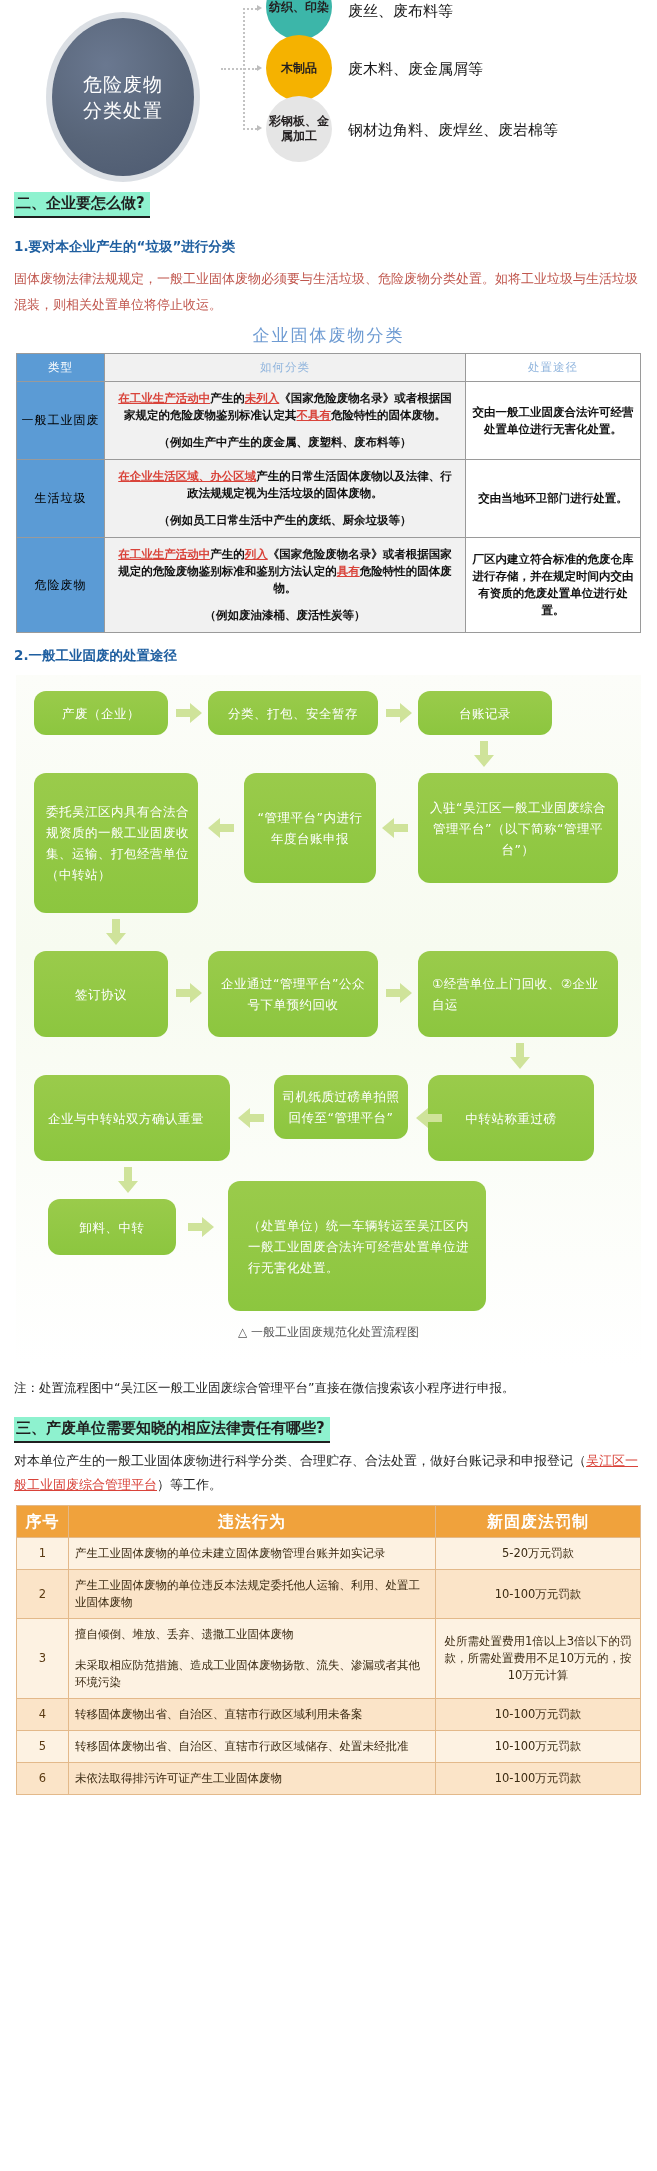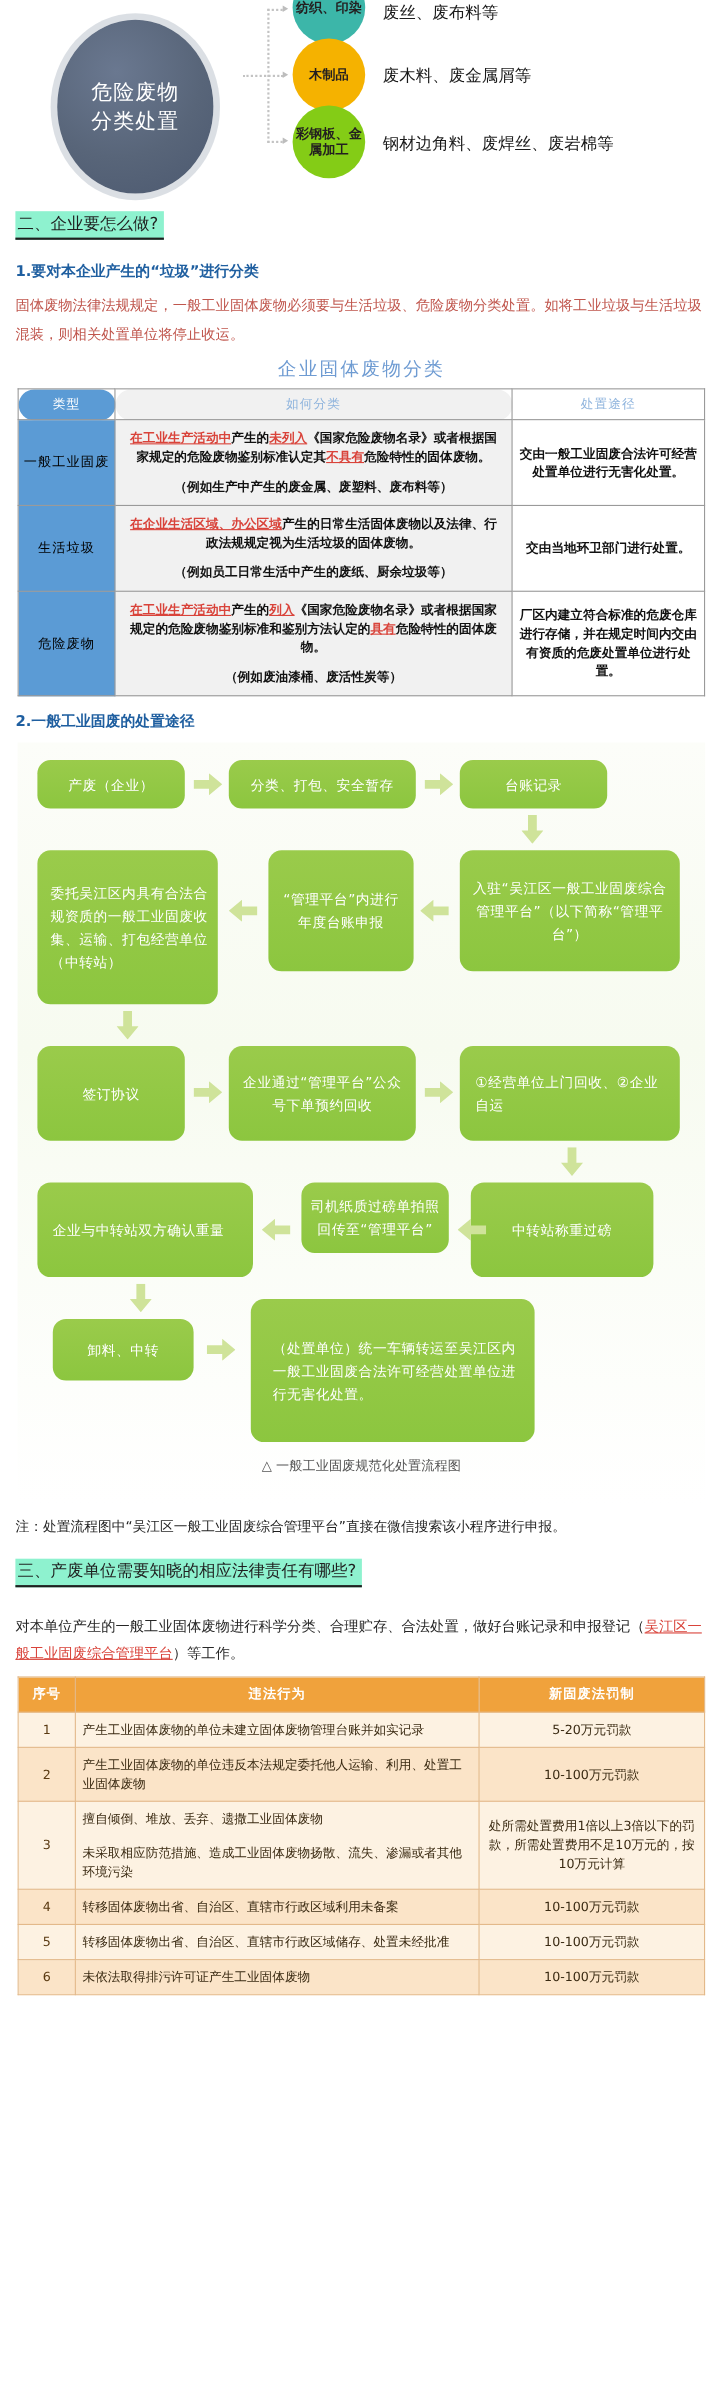--- a/index.html
+++ b/index.html
@@ -69,41 +69,41 @@
     position: absolute;
     font-size: 15px;
     color: #1a1a1a;
     white-space: nowrap;
   }
 
   
   .sec-head {
     margin: 0 0 0 14px;
     font-size: 15px;
-    font-weight: normal;
+    font-weight: bold;
     color: #1f1f1f;
     display: inline-block;
     background: #8ef2cf;
     padding: 2px 5px 3px 2px;
     border-bottom: 2px solid #1f1f1f;
   }
   .sec-head-wrap { padding: 14px 0 6px 0; }
   .sub-head {
     margin: 14px 0 10px 14px;
     font-size: 13.5px;
     font-weight: bold;
     color: #1f5fa0;
   }
   .body-para {
     margin: 0 14px 6px 14px;
     font-size: 13px;
     line-height: 26px;
     color: #c0564d;
   }
-  .body-para.dark { color: #262626; margin-top: 19px; }
+  .body-para.dark { color: #262626; }
   .hl-red { color: #d9433a; text-decoration: underline; }
 
   
   .tbl1-title {
     text-align: center;
     font-size: 17px;
     color: #6e9bd2;
     letter-spacing: 2px;
     margin: 6px 0 6px 0;
   }
@@ -115,21 +115,20 @@
   }
   table.tbl1 th, table.tbl1 td {
     border: 1px solid #9a9a9a;
     vertical-align: middle;
   }
   table.tbl1 th {
     font-weight: normal;
     font-size: 11.5px;
     padding: 6px 2px;
     letter-spacing: 1px;
-    border-radius: 14px;
   }
   .t1-h-type { background: #5b9bd5; color: #ffffff; width: 88px; }
   .t1-h-how  { background: #f1f1f1; color: #8fb4dd; }
   .t1-h-way  { background: #ffffff; color: #8fb4dd; width: 175px; }
   .t1-type {
     background: #5b9bd5; color: #000000;
     text-align: center; font-size: 12px; letter-spacing: 1px;
   }
   .t1-how {
     background: #f1f1f1;
@@ -209,21 +208,21 @@
     line-height: 17px;
     vertical-align: middle;
     padding: 7px 6px;
   }
   table.tbl2 th {
     background: #f0a23c;
     color: #ffffff;
     font-weight: bold;
     text-align: center;
     letter-spacing: 1px;
-    font-size: 12px;
+    font-size: 16px;
   }
   .t2-no  { width: 52px; text-align: center; color: #5a3a12; }
   .t2-act { color: #3a2a12; }
   .t2-pen { width: 205px; text-align: center; color: #3a2a12; }
   tr.odd  td { background: #fdf2e2; }
   tr.even td { background: #fbe4c8; }
 </style>
 </head>
 <body>
 
@@ -249,21 +248,21 @@
     <div class="cat-bubble" style="left:266px; top:-26px; background:#3cb6a9;">
       <span>纺织、印染</span>
     </div>
     <div class="cat-label" style="left:348px; top:2px;">废丝、废布料等</div>
 
     <div class="cat-bubble" style="left:266px; top:35px; background:#f5b200;">
       <span>木制品</span>
     </div>
     <div class="cat-label" style="left:348px; top:60px;">废木料、废金属屑等</div>
 
-    <div class="cat-bubble" style="left:266px; top:96px; background:#84cc16;">
+    <div class="cat-bubble" style="left:266px; top:96px; background:#e5e5e5;">
       <span>彩钢板、金属加工</span>
     </div>
     <div class="cat-label" style="left:348px; top:121px;">钢材边角料、废焊丝、废岩棉等</div>
   </div>
 
   <div class="sec-head-wrap">
     <div class="sec-head">二、企业要怎么做?</div>
   </div>
 
   <div class="sub-head">1.要对本企业产生的“垃圾”进行分类</div>

